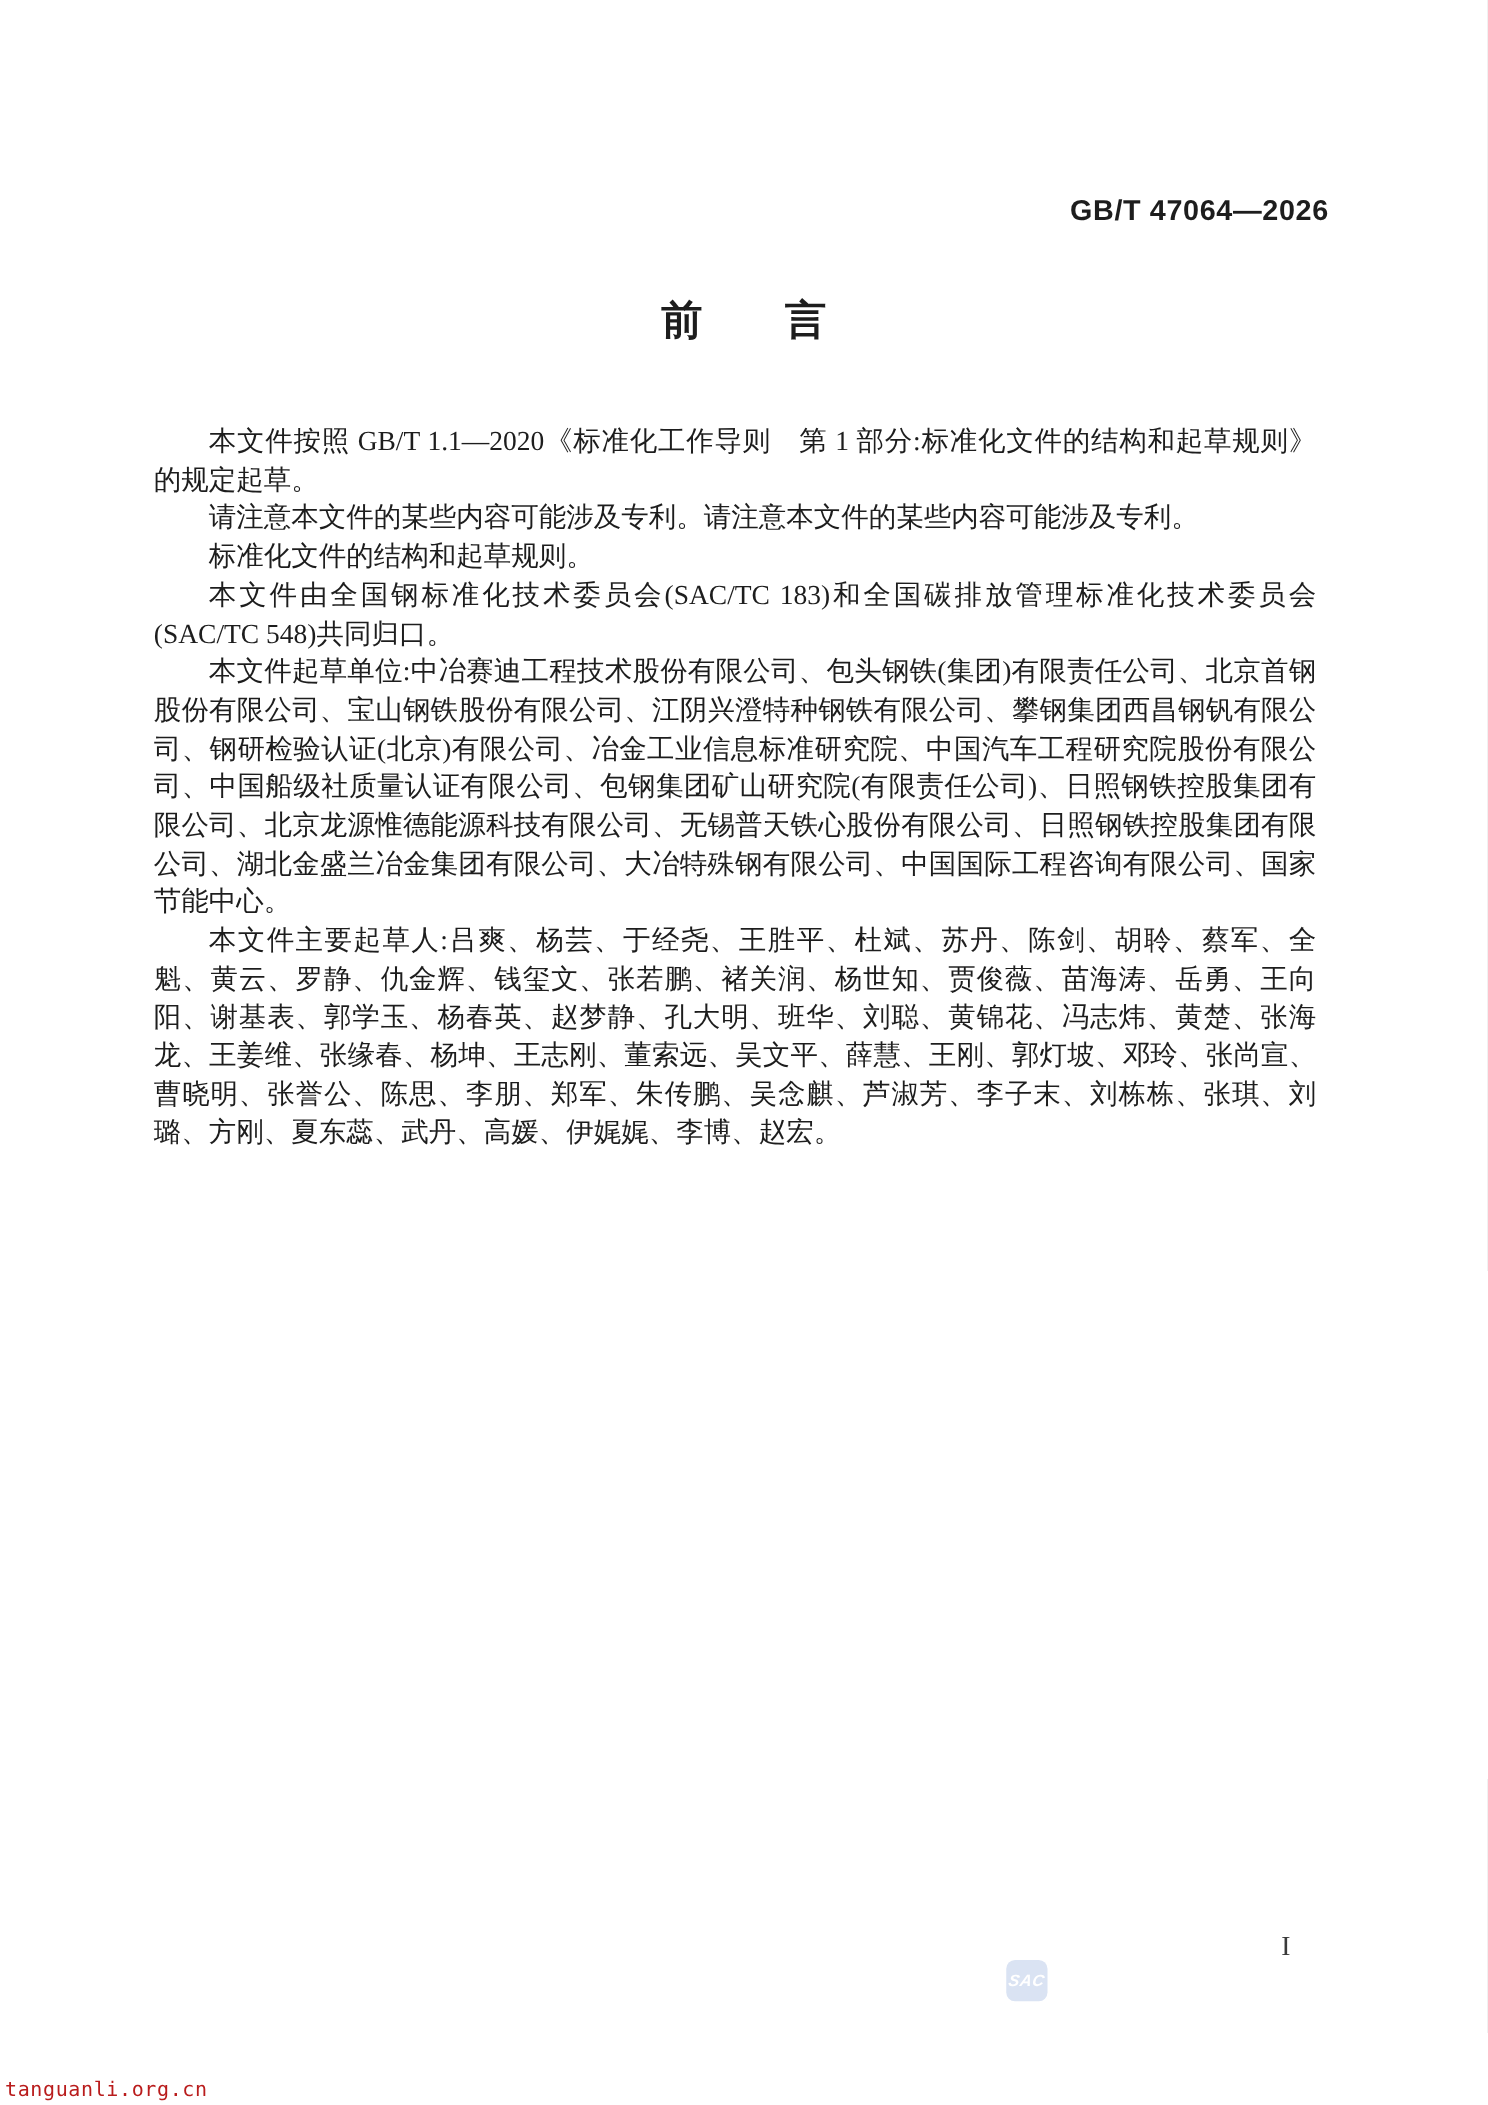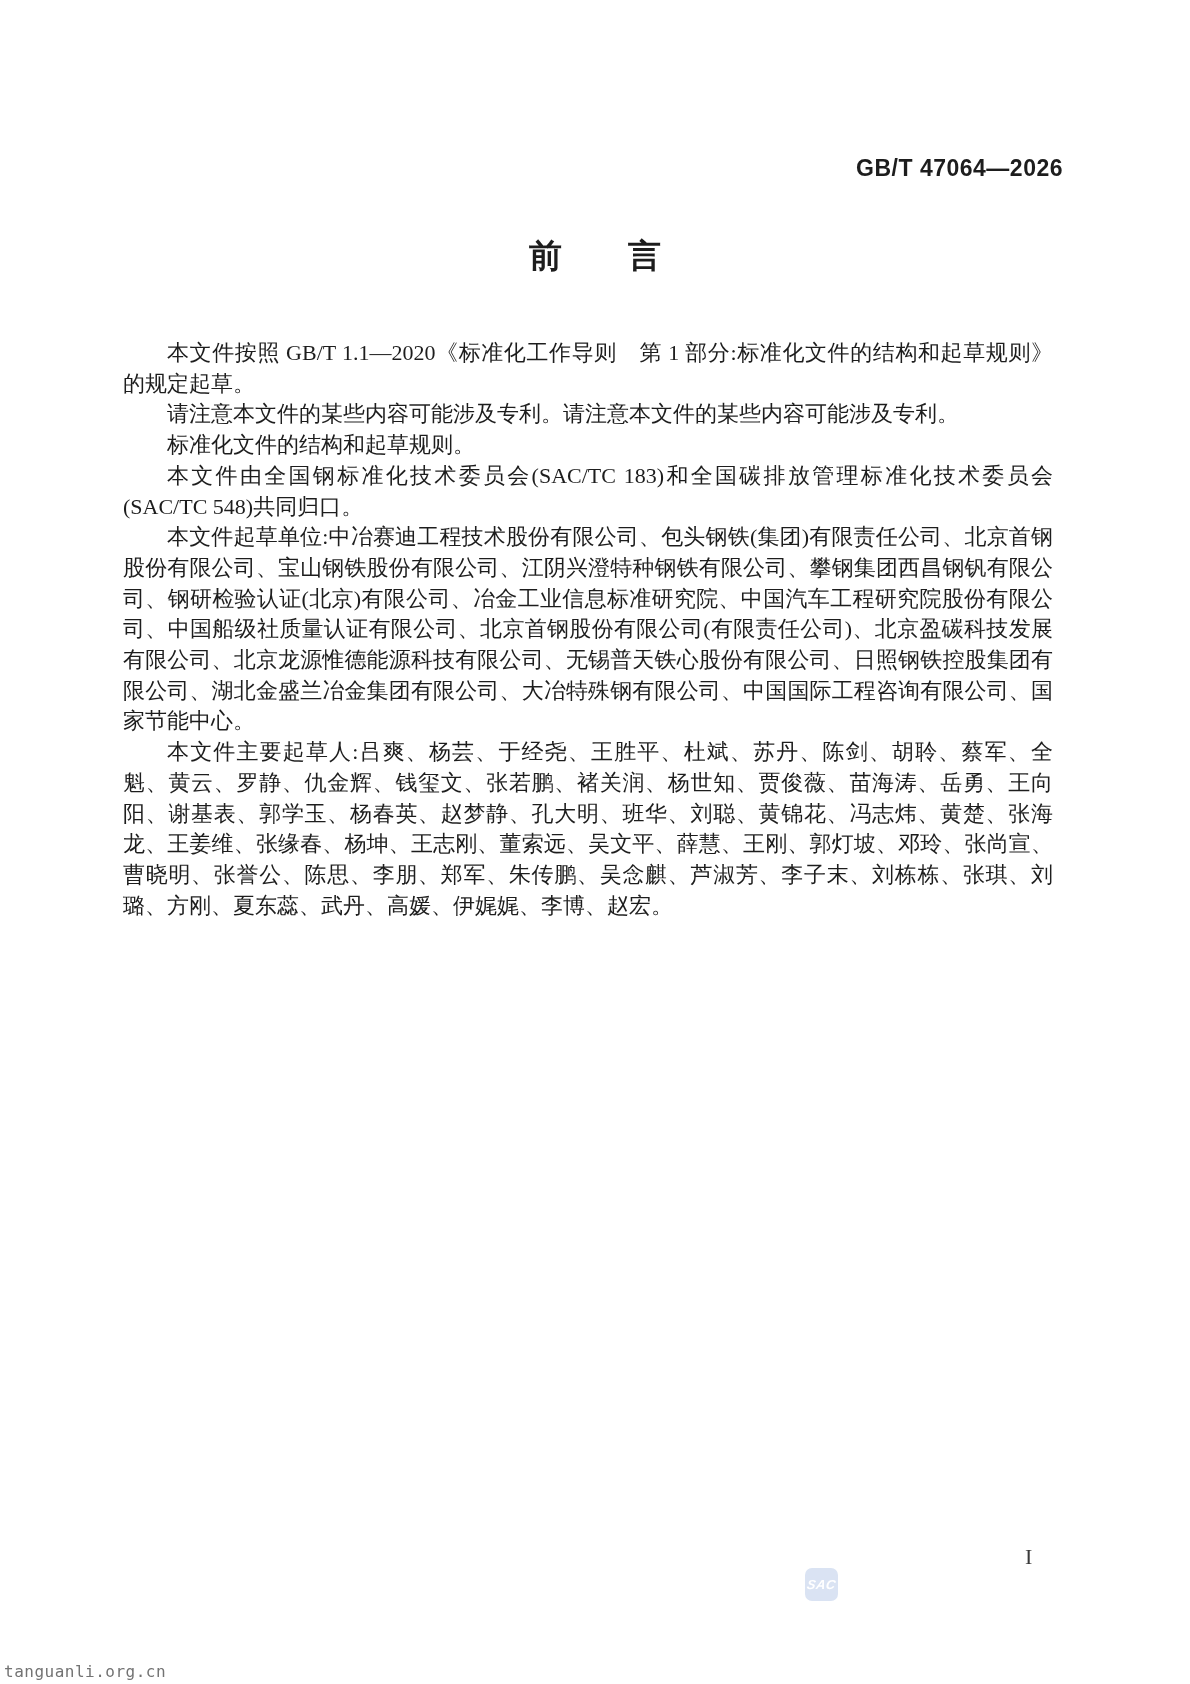--- a/index.html
+++ b/index.html
@@ -84,42 +84,42 @@
     transform: skewX(-10deg);
     letter-spacing: 0.5px;
   }
   .site-watermark {
     position: absolute;
     left: 4px;
     top: 1662px;
     font-family: "DejaVu Sans Mono", "Liberation Mono", monospace;
     font-size: 16px;
     letter-spacing: 0.5px;
-    color: #737373;
+    color: #b91c1c;
     white-space: nowrap;
   }
 </style>
 </head>
 <body>
 
 <div class="page">
 
   <div class="header-code">GB/T 47064—2026</div>
 
   <h1 class="doc-title">
     <span>前</span>
     <span>言</span>
   </h1>
 
   <div class="content">
     <p>本文件按照 GB/T 1.1—2020《标准化工作导则　第 1 部分:标准化文件的结构和起草规则》的规定起草。</p>
     <p>请注意本文件的某些内容可能涉及专利。请注意本文件的某些内容可能涉及专利。</p>
     <p>标准化文件的结构和起草规则。</p>
     <p>本文件由全国钢标准化技术委员会(SAC/TC 183)和全国碳排放管理标准化技术委员会(SAC/TC 548)共同归口。</p>
-    <p>本文件起草单位:中冶赛迪工程技术股份有限公司、包头钢铁(集团)有限责任公司、北京首钢股份有限公司、宝山钢铁股份有限公司、江阴兴澄特种钢铁有限公司、攀钢集团西昌钢钒有限公司、钢研检验认证(北京)有限公司、冶金工业信息标准研究院、中国汽车工程研究院股份有限公司、中国船级社质量认证有限公司、北京首钢股份有限公司(有限责任公司)、北京盈碳科技发展有限公司、北京龙源惟德能源科技有限公司、无锡普天铁心股份有限公司、日照钢铁控股集团有限公司、湖北金盛兰冶金集团有限公司、大冶特殊钢有限公司、中国国际工程咨询有限公司、国家节能中心。</p>
+    <p>本文件起草单位:中冶赛迪工程技术股份有限公司、包头钢铁(集团)有限责任公司、北京首钢股份有限公司、宝山钢铁股份有限公司、江阴兴澄特种钢铁有限公司、攀钢集团西昌钢钒有限公司、钢研检验认证(北京)有限公司、冶金工业信息标准研究院、中国汽车工程研究院股份有限公司、中国船级社质量认证有限公司、包钢集团矿山研究院(有限责任公司)、日照钢铁控股集团有限公司、北京龙源惟德能源科技有限公司、无锡普天铁心股份有限公司、日照钢铁控股集团有限公司、湖北金盛兰冶金集团有限公司、大冶特殊钢有限公司、中国国际工程咨询有限公司、国家节能中心。</p>
     <p>本文件主要起草人:吕爽、杨芸、于经尧、王胜平、杜斌、苏丹、陈剑、胡聆、蔡军、全魁、黄云、罗静、仇金辉、钱玺文、张若鹏、褚关润、杨世知、贾俊薇、苗海涛、岳勇、王向阳、谢基表、郭学玉、杨春英、赵梦静、孔大明、班华、刘聪、黄锦花、冯志炜、黄楚、张海龙、王姜维、张缘春、杨坤、王志刚、董索远、吴文平、薛慧、王刚、郭灯坡、邓玲、张尚宣、曹晓明、张誉公、陈思、李朋、郑军、朱传鹏、吴念麒、芦淑芳、李子末、刘栋栋、张琪、刘璐、方刚、夏东蕊、武丹、高媛、伊娓娓、李博、赵宏。</p>
   </div>
 
   <div class="sac-logo">
     <span class="sac-text">SAC</span>
   </div>
 
   <div class="page-number">I</div>
 
   <div class="site-watermark">tanguanli.org.cn</div>

